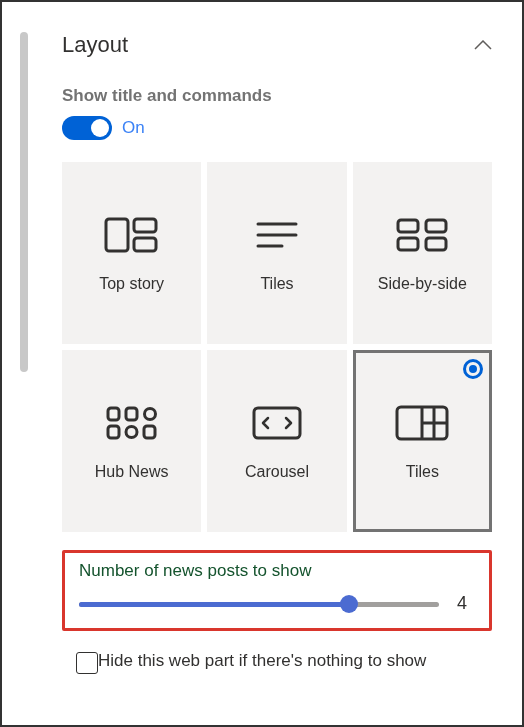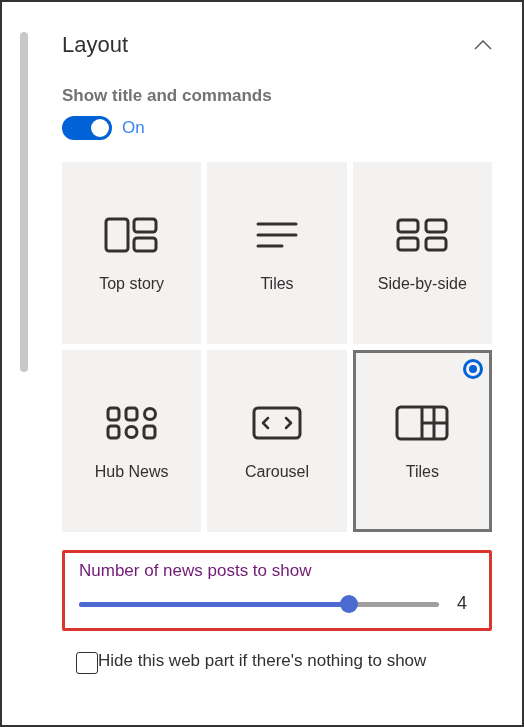--- a/index.html
+++ b/index.html
@@ -124,21 +124,21 @@
       text-align: center;
     }
     .slider-section {
       border: 3px solid #d9362d;
       padding: 8px 14px 14px 14px;
       margin-bottom: 18px;
       border-radius: 2px;
     }
     .slider-label {
       font-size: 17px;
-      color: #701a75;
+      color: #14532d;
       margin-bottom: 12px;
     }
     .slider-row {
       display: flex;
       align-items: center;
       gap: 18px;
     }
     .slider {
       flex: 1;
       height: 20px;

